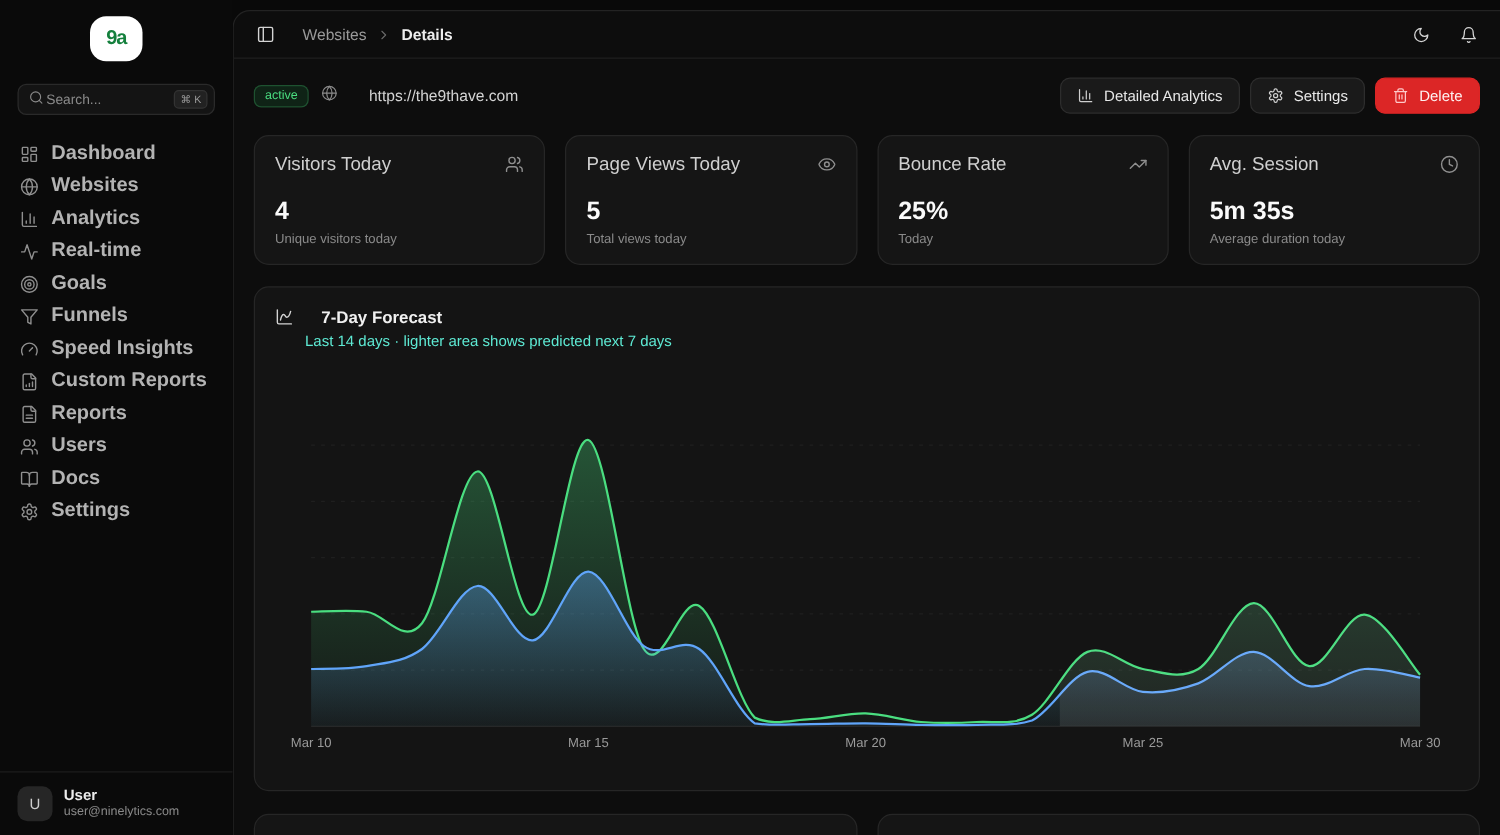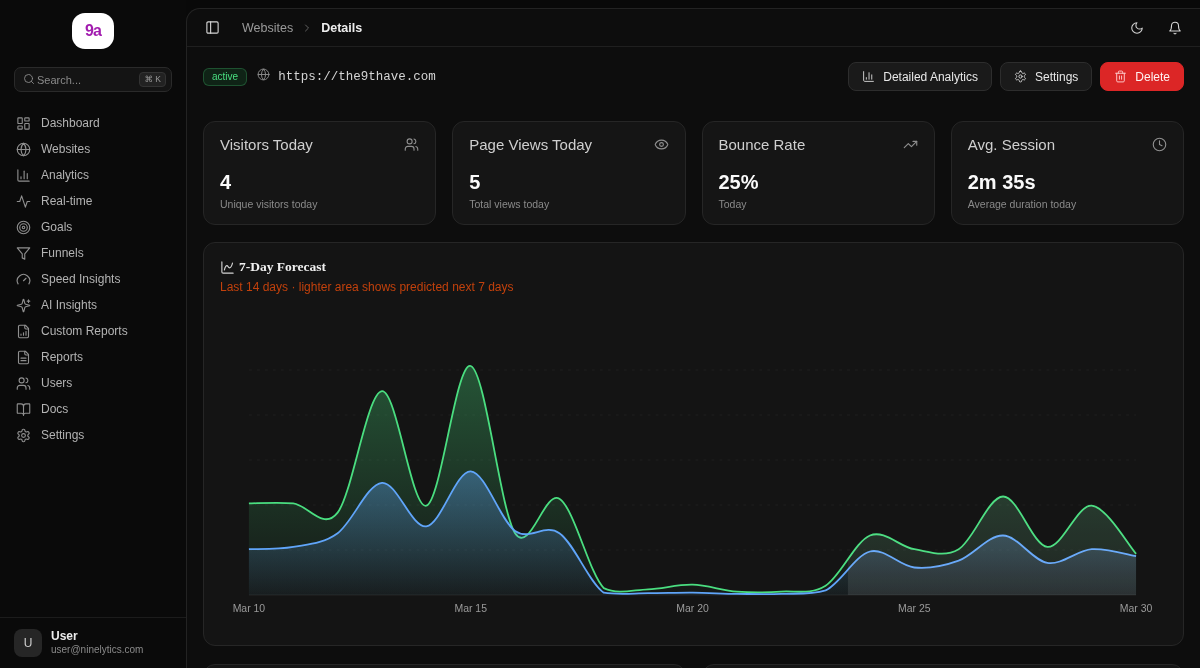--- a/index.html
+++ b/index.html
@@ -3,33 +3,33 @@
 <meta charset="utf-8">
 <style>
   * { margin:0; padding:0; box-sizing:border-box; }
   html,body { width:1200px; height:668px; overflow:hidden; background:#090909;
     font-family:"Liberation Sans", sans-serif; -webkit-font-smoothing:antialiased; }
 
   
   .sidebar { position:absolute; left:0; top:0; width:186px; height:668px; background:#0a0a0a; }
   .logo-wrap { display:flex; justify-content:center; padding:13px 0 10px; }
   .logo { width:42px; height:36px; background:#fff; border-radius:13px; display:flex;
-    align-items:center; justify-content:center; color:#a21caf; font-weight:800; font-size:16px; letter-spacing:-1px; }
+    align-items:center; justify-content:center; color:#15803d; font-weight:800; font-size:16px; letter-spacing:-1px; }
   .search-box { margin:8px 14px 14px; height:25px; background:#141414; border:1px solid #2a2a2a;
     border-radius:7px; display:flex; align-items:center; padding:0 5px 0 8px; gap:2px; color:#8a8a8a; }
   .search-box input { flex:1; min-width:0; background:transparent; border:none; outline:none;
     color:#d4d4d4; font-size:11px; font-family:inherit; }
   .search-box input::placeholder { color:#8a8a8a; }
   .kbd { background:#222; border:1px solid #333; border-radius:4px; font-size:8.5px; color:#9a9a9a;
     padding:2px 4px; line-height:1; white-space:nowrap; }
   .nav { padding:4px 8px; }
   .nav-item { display:flex; align-items:center; gap:10px; height:26px; padding:0 8px;
     border-radius:6px; cursor:pointer; }
   .nav-item .icn { color:#8f8f8f; display:flex; }
-  .nav-item .lbl { color:#b3b3b3; font-size:12px; }
+  .nav-item .lbl { color:#b3b3b3; font-size:16px;font-weight:bold; }
   .sidebar-footer { position:absolute; bottom:0; left:0; width:186px; border-top:1px solid #1c1c1c;
     padding:11px 14px; display:flex; align-items:center; gap:9px; }
   .avatar { width:28px; height:28px; border-radius:8px; background:#262626; color:#cfcfcf;
     display:flex; align-items:center; justify-content:center; font-size:12px; }
   .user-name { color:#ececec; font-size:12px; font-weight:600; line-height:1.25; }
   .user-email { color:#8a8a8a; font-size:10px; line-height:1.25; }
 
   
   .main { position:absolute; left:186px; top:8px; width:1014px; height:660px; background:#0d0d0d;
     border:1px solid #232323; border-right:none; border-bottom:none; border-radius:14px 0 0 0; overflow:hidden; }
@@ -38,47 +38,47 @@
   .crumbs { display:flex; align-items:center; gap:8px; margin-left:22px; }
   .crumb-muted { color:#9a9a9a; font-size:12.5px; cursor:pointer; }
   .crumb-sep { color:#6a6a6a; display:flex; }
   .crumb-current { color:#ededed; font-size:12.5px; font-weight:600; }
   .topbar-right { margin-left:auto; display:flex; align-items:center; gap:24px; color:#d4d4d4; }
   .topbar-right .tb-icn { display:flex; cursor:pointer; }
 
   .content { padding:15px 16px; }
 
   
-  .site-row { display:flex; align-items:center; margin-bottom:30px; }
+  .site-row { display:flex; align-items:center; margin-bottom:17px; }
   .badge-active { font-size:10px; color:#4ade80; background:rgba(34,197,94,.12);
     border:1px solid rgba(74,222,128,.25); border-radius:6px; padding:2px 8px 3px; margin-right:10px; }
-  .site-url-wrap { display:flex; align-items:center; gap:8px; color:#8a8a8a;font-family:Liberation Mono, monospace; }
+  .site-url-wrap { display:flex; align-items:center; gap:25px; color:#8a8a8a; }
   .site-url { color:#d4d4d4; font-size:12.5px; }
   .site-actions { margin-left:auto; display:flex; gap:8px; }
   .btn { height:29px; display:flex; align-items:center; gap:8px; padding:0 13px; border-radius:8px;
     background:#1a1a1a; border:1px solid #2d2d2d; color:#e8e8e8; font-size:12px; cursor:pointer; }
   .btn .icn { color:#cfcfcf; display:flex; }
   .btn.danger { background:#dc2626; border-color:#dc2626; color:#fef2f2; }
   .btn.danger .icn { color:#fecaca; }
 
   
   .stats-grid { display:grid; grid-template-columns:repeat(4,1fr); gap:16px; margin-bottom:17px; }
   .stat-card { background:#151515; border:1px solid #262626; border-radius:12px; height:104px;
     padding:14px 16px; position:relative; }
   .stat-title-row { display:flex; align-items:center; justify-content:space-between; color:#cfcfcf; font-size:15px; }
   .stat-title-row .icn { color:#8f8f8f; display:flex; }
   .stat-value { color:#fafafa; font-size:20px; font-weight:700; margin-top:18px; }
   .stat-sub { color:#8a8a8a; font-size:10.5px; margin-top:4px; }
 
   
   .chart-card { background:#141414; border:1px solid #262626; border-radius:12px; padding:16px; height:404px; margin-bottom:18px; }
-  .chart-title-row { display:flex; align-items:flex-end; gap:4px; color:#f0f0f0;font-family:Liberation Serif, serif; }
+  .chart-title-row { display:flex; align-items:flex-end; gap:22px; color:#f0f0f0; }
   .chart-title { font-size:13.5px; font-weight:700; }
   .chart-title-row .icn { color:#d4d4d4; display:flex; }
-  .chart-sub { color:#c2410c; font-size:12px; margin-top:5px; }
+  .chart-sub { color:#5eead4; font-size:12px; margin-top:5px;margin-left:24px; }
   .chart-wrap { margin-top:16px; }
   .chart-wrap svg { display:block; width:100%; height:312px; }
 
   
   .bottom-grid { display:grid; grid-template-columns:repeat(2,1fr); gap:16px; }
   .bottom-card { background:#151515; border:1px solid #262626; border-radius:12px; height:120px; padding:16px; }
 </style>
 </head>
 <body>
 
@@ -156,30 +156,20 @@
         <span class="lbl">Funnels</span>
       </div>
       <div class="nav-item">
         <span class="icn">
           <svg width="15" height="15" viewBox="0 0 24 24" fill="none" stroke="currentColor" stroke-width="1.8" stroke-linecap="round" stroke-linejoin="round">
             <path d="m12 14 4-4"></path>
             <path d="M3.34 19a10 10 0 1 1 17.32 0"></path>
           </svg>
         </span>
         <span class="lbl">Speed Insights</span>
-      </div>
-      <div class="nav-item">
-        <span class="icn">
-          <svg width="15" height="15" viewBox="0 0 24 24" fill="none" stroke="currentColor" stroke-width="1.8" stroke-linecap="round" stroke-linejoin="round">
-            <path d="M9.94 15.5a2 2 0 0 0-1.44-1.44L2.37 12.48a.5.5 0 0 1 0-.96L8.5 9.94a2 2 0 0 0 1.44-1.44l1.58-6.13a.5.5 0 0 1 .96 0l1.58 6.13a2 2 0 0 0 1.44 1.44l6.13 1.58a.5.5 0 0 1 0 .96l-6.13 1.58a2 2 0 0 0-1.44 1.44l-1.58 6.13a.5.5 0 0 1-.96 0z"></path>
-            <path d="M20 3v4"></path>
-            <path d="M22 5h-4"></path>
-          </svg>
-        </span>
-        <span class="lbl">AI Insights</span>
       </div>
       <div class="nav-item">
         <span class="icn">
           <svg width="15" height="15" viewBox="0 0 24 24" fill="none" stroke="currentColor" stroke-width="1.8" stroke-linecap="round" stroke-linejoin="round">
             <path d="M15 2H6a2 2 0 0 0-2 2v16a2 2 0 0 0 2 2h12a2 2 0 0 0 2-2V7Z"></path>
             <path d="M14 2v4a2 2 0 0 0 2 2h4"></path>
             <path d="M8 18v-2"></path>
             <path d="M12 18v-4"></path>
             <path d="M16 18v-6"></path>
           </svg>
@@ -362,21 +352,21 @@
         <div class="stat-card">
           <div class="stat-title-row">
             <span>Avg. Session</span>
             <span class="icn">
               <svg width="15" height="15" viewBox="0 0 24 24" fill="none" stroke="currentColor" stroke-width="1.8" stroke-linecap="round" stroke-linejoin="round">
                 <circle cx="12" cy="12" r="10"></circle>
                 <polyline points="12 6 12 12 16 14"></polyline>
               </svg>
             </span>
           </div>
-          <div class="stat-value">2m 35s</div>
+          <div class="stat-value">5m 35s</div>
           <div class="stat-sub">Average duration today</div>
         </div>
       </div>
 
     <div class="chart-card">
       <div class="chart-title-row">
         <span class="icn" id="forecast-icon-slot">
             <svg width="15" height="15" viewBox="0 0 24 24" fill="none" stroke="currentColor" stroke-width="1.8" stroke-linecap="round" stroke-linejoin="round">
               <path d="M3 3v16a2 2 0 0 0 2 2h16"></path>
               <path d="M7 16c.6-2.5 1.6-7 4-7 2.2 0 2 3.5 4 3.5 2.4 0 4.4-5 5-7.5"></path>

